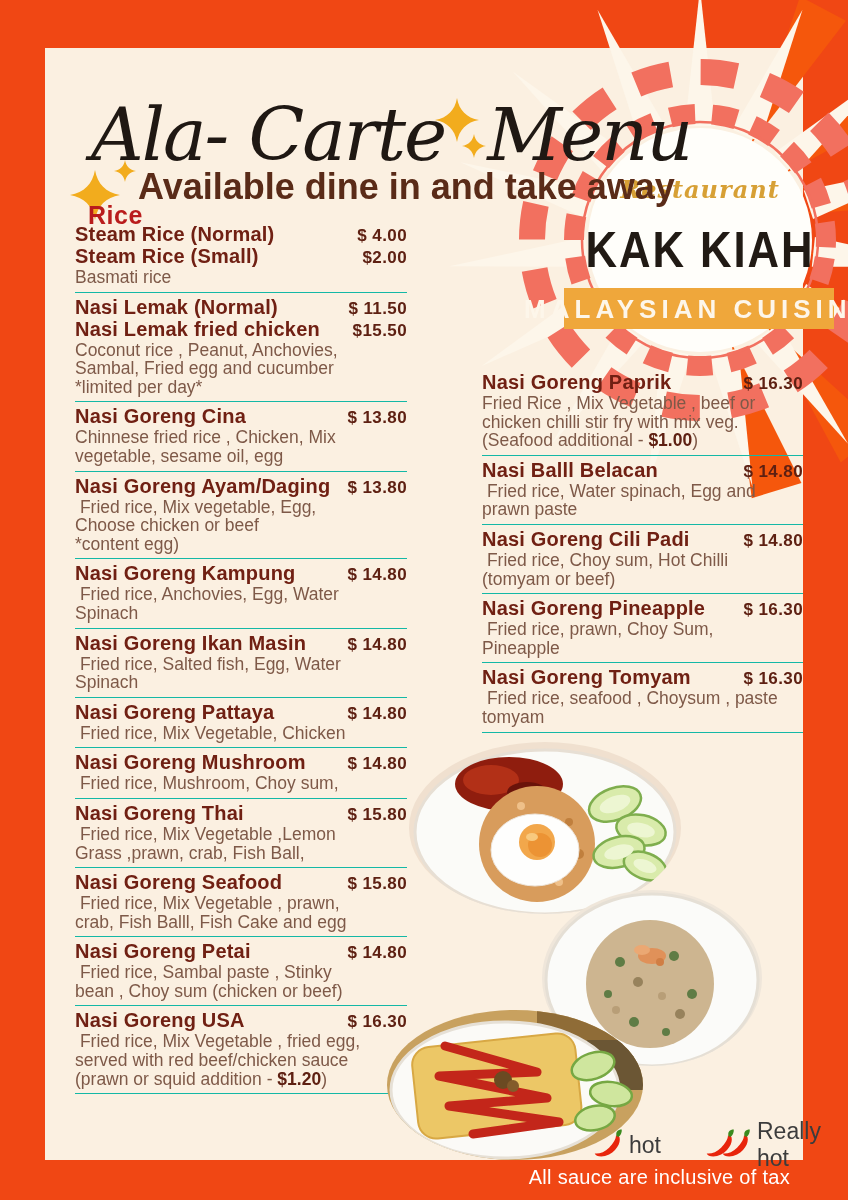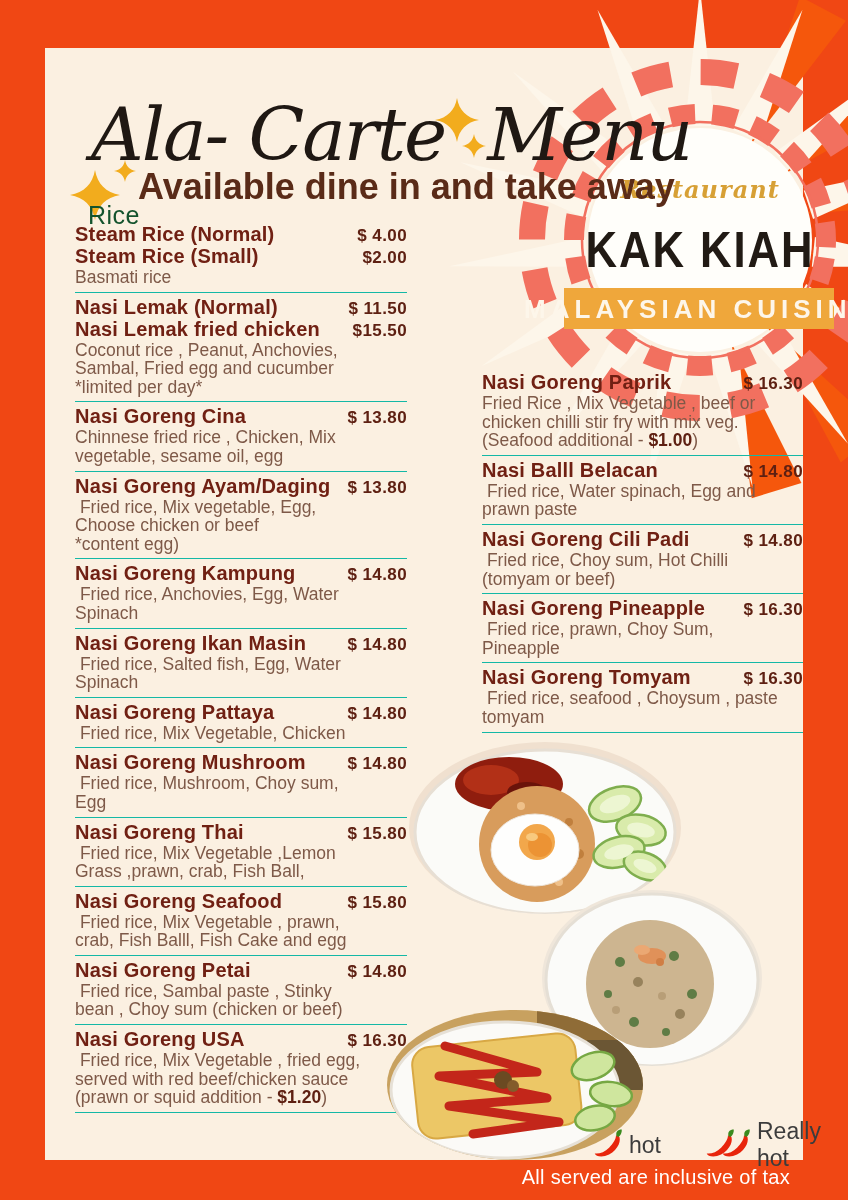--- a/index.html
+++ b/index.html
@@ -16,22 +16,22 @@
   .title-sparkles { position:relative; width:56px; height:96px; margin:0 -4px 0 -10px; flex:none; }
   .title-sparkles .sp-big { position:absolute; left:0; top:12px; width:44px; height:44px; }
   .title-sparkles .sp-small { position:absolute; left:27px; top:48px; width:24px; height:24px; }
 
   .subtitle-row { position:absolute; left:23px; top:110px; display:flex; align-items:flex-start; z-index:5; }
   .sub-sparkles { position:relative; width:70px; height:64px; flex:none; }
   .sub-sparkles .sp-big { position:absolute; left:2px; top:12px; width:50px; height:50px; }
   .sub-sparkles .sp-small { position:absolute; left:46px; top:2px; width:22px; height:22px; }
   .subtitle-text { font-size:36px; font-weight:bold; color:#5A2B18; line-height:58px; letter-spacing:0px; }
 
-  .section-label { position:absolute; left:43px; top:153px; font-size:25px; font-weight:normal;
-                   color:#14532d; letter-spacing:0.5px; z-index:5; }
+  .section-label { position:absolute; left:43px; top:153px; font-size:25px; font-weight:bold;
+                   color:#b91c1c; letter-spacing:0.5px; z-index:5; }
 
   .col { position:absolute; z-index:4; }
   .col-left  { left:30px;  top:172px; width:332px; }
   .col-right { left:437px; top:320px; width:321px; }
   .item { position:relative; padding:4px 0 5px; border-bottom:1px solid #14b8a6; }
   .rowline { display:flex; justify-content:space-between; align-items:baseline; }
   .iname  { font-size:20px;   font-weight:bold; color:#702013; line-height:21.5px; letter-spacing:0.2px; }
   .iprice { font-size:17px; font-weight:bold; color:#5E2012; letter-spacing:0.4px; white-space:nowrap; }
   .idesc  { font-size:17.5px; color:#7E5948; line-height:18.6px; white-space:pre-wrap; }
   .idesc b { color:#5E2012;margin-top:28px; }
@@ -192,21 +192,20 @@
           <div class="iprice">$ 14.80</div>
         </div>
         <div class="idesc"> Fried rice, Mix Vegetable, Chicken</div>
       </div>
       <div class="item">
         <div class="rowline">
           <div class="iname">Nasi Goreng Mushroom</div>
           <div class="iprice">$ 14.80</div>
         </div>
         <div class="idesc"> Fried rice, Mushroom, Choy sum,</div>
-        <div class="idesc">Egg</div>
       </div>
       <div class="item">
         <div class="rowline">
           <div class="iname">Nasi Goreng Thai</div>
           <div class="iprice">$ 15.80</div>
         </div>
         <div class="idesc"> Fried rice, Mix Vegetable ,Lemon</div>
         <div class="idesc">Grass ,prawn, crab, Fish Ball,</div>
       </div>
       <div class="item">
@@ -369,13 +368,13 @@
     </svg>
     <svg class="chili" viewBox="0 0 32 32">
       <path d="M26 7 C29 11 26 20 17 25 C11 28 4.5 27 3.5 24 C8 24.5 13 22.5 17 18.5 C21 14.5 23.5 10 23.5 7 Z" fill="#E8250C"></path>
       <path d="M24 7.5 C23 4 25 1.5 29 1.5 C29 5 28 7 25.5 8.5 Z" fill="#3B8A1E"></path>
     </svg>
     <span class="lg-label">Really hot</span>
   </div>
 
 </div>
 
-<div class="tax-note">All served are inclusive of tax</div>
+<div class="tax-note">All sauce are inclusive of tax</div>
 
 </body></html>

